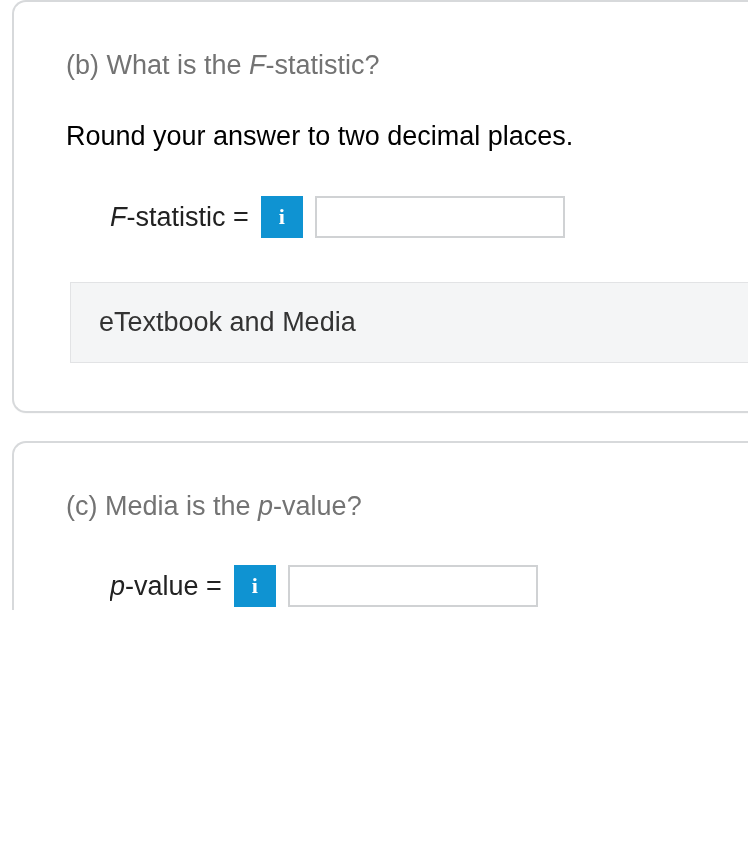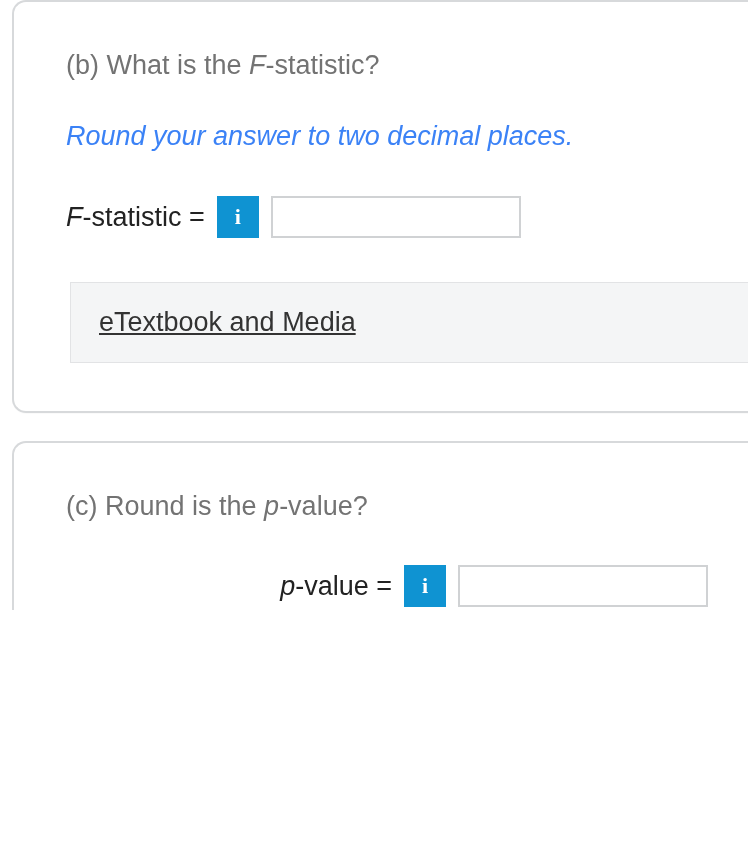--- a/index.html
+++ b/index.html
@@ -23,29 +23,29 @@
     margin-bottom: 28px;
     box-shadow: 0 1px 0 rgba(0,0,0,0.02);
   }
   .question {
     font-size: 27px;
     color: #737373;
     margin: 0 0 40px 0;
   }
   .instruction {
     font-size: 27px;
-    color: #3b82f6;
+    color: #000000;
     margin: 0 0 44px 0;
-    font-style: italic;
   }
   .answer-row {
     display: flex;
     align-items: center;
     gap: 12px;
     margin-bottom: 44px;
+    margin-left: 44px;
   }
   .answer-label {
     font-size: 27px;
     color: #222;
   }
   .italic { font-style: italic; }
   .info-icon {
     width: 42px;
     height: 42px;
     background: #0f93d2;
@@ -70,29 +70,28 @@
   }
   .etextbook {
     background: #f4f5f6;
     border: 1px solid #e2e3e5;
     border-right: none;
     margin-left: 4px;
     margin-right: -40px;
     padding: 24px 20px 24px 28px;
     font-size: 27px;
     color: #333;
-    text-decoration: underline;
   }
   .card:last-child {
     padding-bottom: 0;
     margin-bottom: 0;
     border-bottom: none;
     border-bottom-left-radius: 0;
   }
-  .card:last-child .answer-row { margin-bottom: 0; height:48px; overflow:hidden;justify-content:flex-end;}
+  .card:last-child .answer-row { margin-bottom: 0; height:48px; overflow:hidden;}
 </style>
 </head>
 <body>
 
 <div class="page">
 
   <div class="card">
 
     <p class="question">
       <span>(b) What is the </span><span class="italic">F</span><span>-statistic?</span>
@@ -108,21 +107,21 @@
       <input type="text" class="answer-input" style="">
     </div>
 
     <div class="etextbook">eTextbook and Media</div>
 
   </div>
 
   <div class="card">
 
     <p class="question">
-      <span>(c) Round is the </span><span class="italic">p</span><span>-value?</span>
+      <span>(c) Media is the </span><span class="italic">p</span><span>-value?</span>
     </p>
 
 
     <div class="answer-row">
       <span class="answer-label">
         <span class="italic">p</span><span>-value = </span>
       </span>
       <span class="info-icon">i</span>
       <input type="text" class="answer-input" style="">
     </div>

